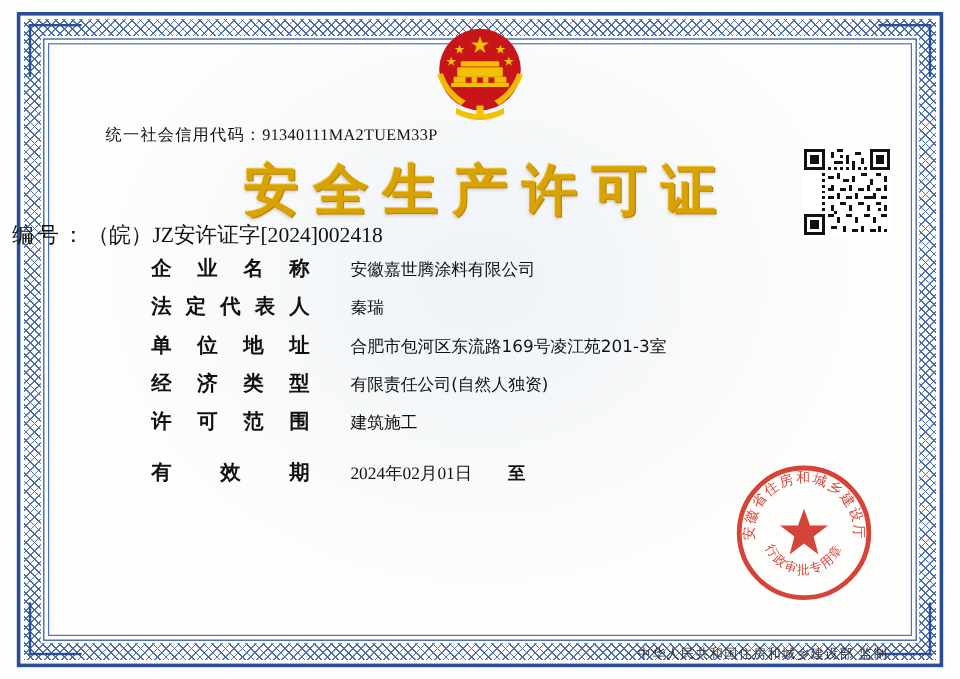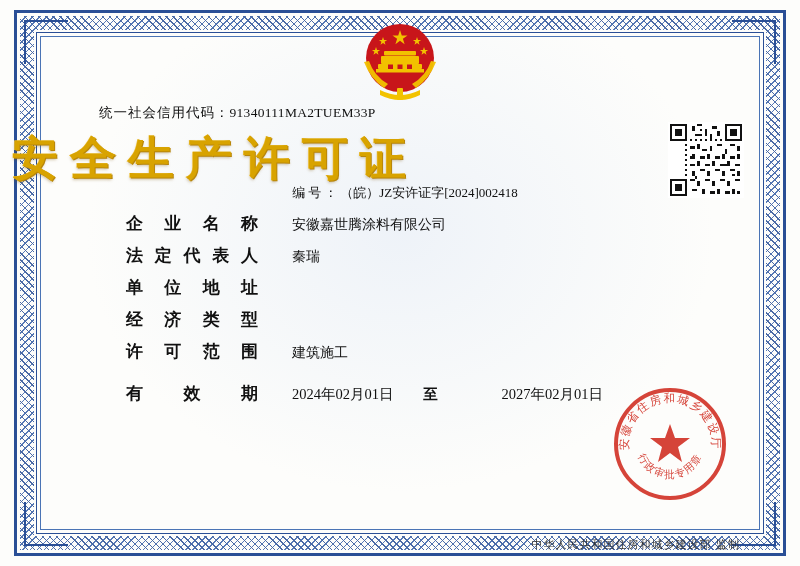--- a/index.html
+++ b/index.html
@@ -124,47 +124,48 @@
   .credit-code {
     position: absolute;
     left: 88px;
     top: 104px;
     font-size: 13.5px;
     color: #111111;
     letter-spacing: 0.3px;
     white-space: nowrap;
     font-family: "Liberation Sans", sans-serif;
   }
-  .credit-code .label { letter-spacing: 1px; margin-left: 11px; }
+  .credit-code .label { letter-spacing: 1px; }
   .credit-code .value { font-family: "Liberation Serif", serif; text-align: right; }
 
   .main-title {
     position: absolute;
     left: 0;
     right: 0;
     top: 128px;
+    text-align: center;
     font-size: 46px;
     font-weight: bold;
     letter-spacing: 12px;
     color: #d8a300;
     text-shadow:
       1px 1px 0 #b8860b,
       -0.5px -0.5px 0 #f2c94c,
       0 2px 3px rgba(120,80,0,0.35);
     font-family: "DejaVu Sans", sans-serif;
     padding-left: 12px;
   }
 
   .doc-number {
     position: absolute;
     left: 0;
     right: 0;
     top: 184px;
-    text-align: center;
-    font-size: 13px;
+    text-align: left;
+    font-size: 18px;
     color: #111111;
     padding-left: 10px;
   }
   .doc-number .label { letter-spacing: 3px; }
 
   .fields {
     position: absolute;
     left: 126px;
     top: 212px;
     right: 70px;
@@ -409,50 +410,51 @@
       <div class="field-value cn">秦瑞</div>
     </div>
 
     <div class="field-row">
       <div class="field-label">
         <span>单</span>
         <span>位</span>
         <span>地</span>
         <span>址</span>
       </div>
+      <div class="field-value cn">合肥市包河区东流路169号凌江苑201-3室</div>
     </div>
 
     <div class="field-row">
       <div class="field-label">
         <span>经</span>
         <span>济</span>
         <span>类</span>
         <span>型</span>
       </div>
+      <div class="field-value cn">有限责任公司(自然人独资)</div>
     </div>
 
     <div class="field-row">
       <div class="field-label">
         <span>许</span>
         <span>可</span>
         <span>范</span>
         <span>围</span>
       </div>
       <div class="field-value cn">建筑施工</div>
     </div>
 
     <div class="field-row" style="margin-top:10px;">
       <div class="field-label">
         <span>有</span>
         <span>效</span>
         <span>期</span>
       </div>
       <div class="field-value">2024年02月01日</div>
       <div class="validity-sep">至</div>
-      <div class="field-value">2027年02月01日</div>
     </div>
 
   </div>
 
   <div class="issuer">
   </div>
 
   <div class="seal">
     <svg viewBox="0 0 116 116" width="116" height="116" aria-hidden="true">
       <defs>

